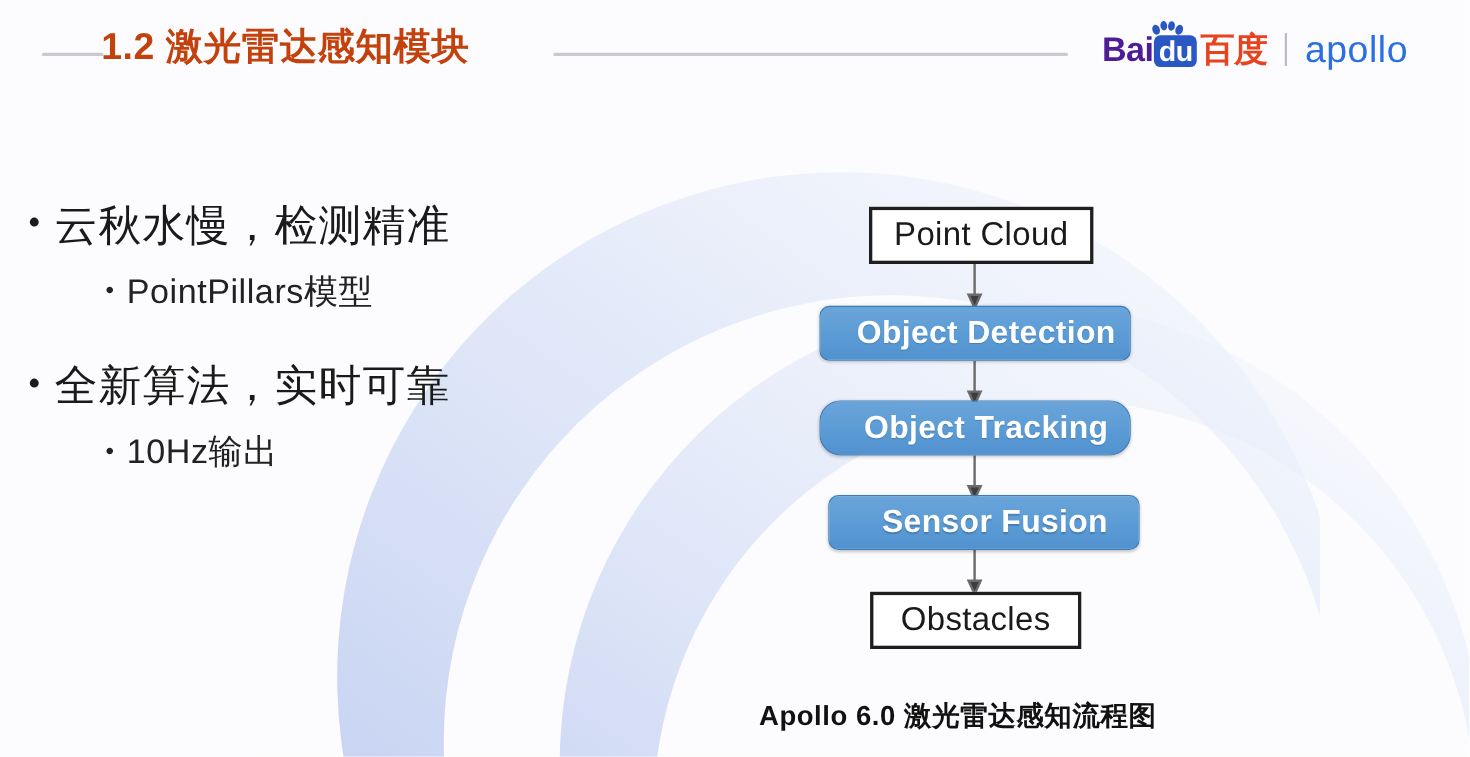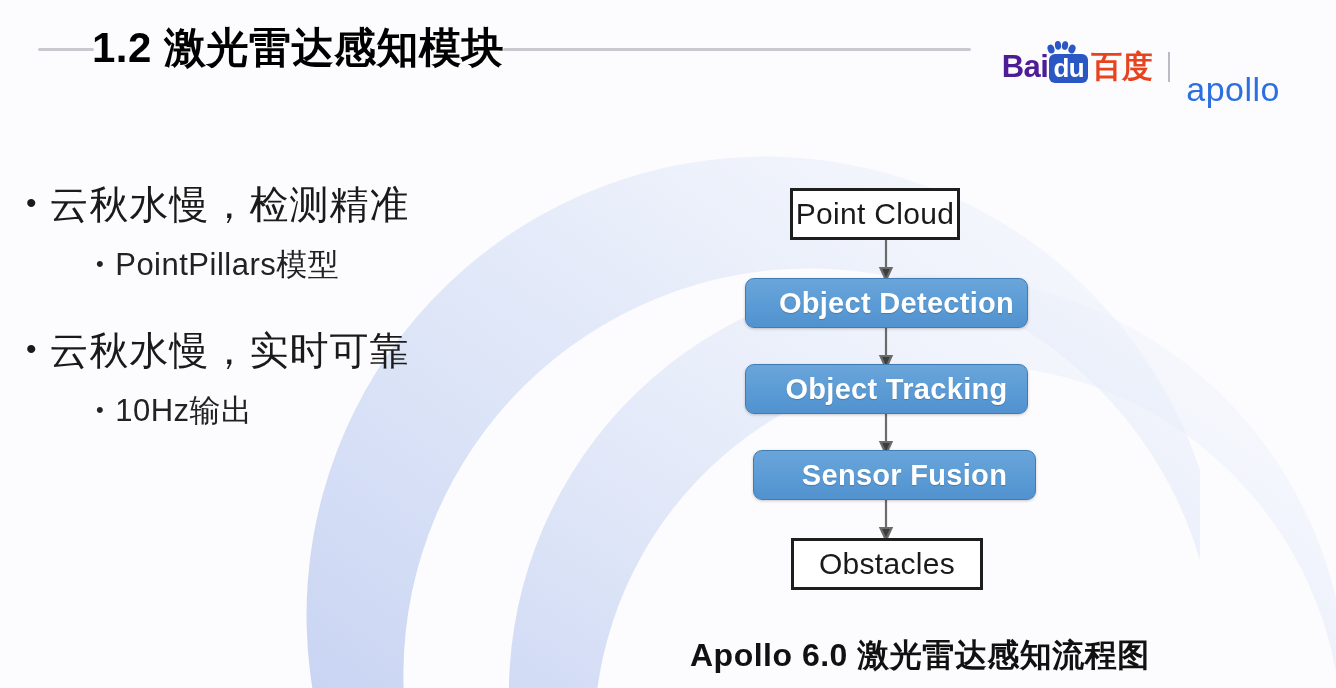--- a/index.html
+++ b/index.html
@@ -35,23 +35,23 @@
     top: 48px;
     z-index: 2;
   }
   .rule-left  { left: 38px;  width: 56px; }
   .rule-right { left: 503px; width: 468px; }
 
   .slide-title {
     position: absolute;
     left: 92px;
     top: 20px;
-    font-size: 42px;
+    font-size: 34px;
     font-weight: 700;
-    color: #000000;
+    color: #c2410c;
     letter-spacing: 0.5px;
     white-space: nowrap;
     z-index: 3;
     text-shadow: 0 1px 0 rgba(255,255,255,0.6);
   }
 
   
   .brand {
     position: absolute;
     right: 56px;
@@ -95,21 +95,20 @@
   }
   .apollo-logo {
     color: #2c6fe0;
     font-size: 34px;
     font-weight: 400;
     letter-spacing: 0.5px;
     line-height: 1;
     display: flex;
     align-items: center;
     gap: 2px;
-    margin-top: 44px;
   }
 
   
   .bullets {
     position: absolute;
     left: 26px;
     top: 178px;
     width: 520px;
     z-index: 3;
   }
@@ -187,21 +186,21 @@
     top: 0;
     width: 400px;
     height: 500px;
     overflow: visible;
   }
 
   .caption {
     position: absolute;
     left: 690px;
     top: 634px;
-    font-size: 32px;
+    font-size: 25px;
     font-weight: 700;
     color: #111111;
     letter-spacing: 0.5px;
     white-space: nowrap;
     z-index: 3;
   }
 
   .watermark {
     position: absolute;
     right: 14px;
@@ -271,21 +270,21 @@
         <span>云秋水慢，检测精准</span>
       </div>
       <div class="bullet-l2">
         <span class="dot">•</span>
         <span>PointPillars模型</span>
       </div>
     </div>
     <div class="bullet-group">
       <div class="bullet-l1">
         <span class="dot">•</span>
-        <span>云秋水慢，实时可靠</span>
+        <span>全新算法，实时可靠</span>
       </div>
       <div class="bullet-l2">
         <span class="dot">•</span>
         <span>10Hz输出</span>
       </div>
     </div>
   </div>
 
   <div class="flow">
 
@@ -295,29 +294,29 @@
         <polygon points="196,100 190.5,88 201.5,88"></polygon>
         <line x1="196" y1="148" x2="196" y2="178"></line>
         <polygon points="196,188 190.5,176 201.5,176"></polygon>
         <line x1="196" y1="234" x2="196" y2="264"></line>
         <polygon points="196,274 190.5,262 201.5,262"></polygon>
         <line x1="196" y1="320" x2="196" y2="350"></line>
         <polygon points="196,360 190.5,348 201.5,348"></polygon>
       </g>
     </svg>
 
-    <div class="node node-plain" style="left:100px; top:8px; width:170px; height:52px;">
+    <div class="node node-plain" style="left:100px; top:8px; width:204px; height:52px;">
       <span>Point Cloud</span>
     </div>
 
     <div class="node node-blue" style="left:55px; top:98px; width:283px; height:50px;">
       <span>Object Detection</span>
     </div>
 
-    <div class="node node-blue" style="left:55px; top:184px; width:283px; height:50px;">
+    <div class="node node-blue" style="left:55px; top:184px; width:283px; height:50px;border-radius:19px;">
       <span>Object Tracking</span>
     </div>
 
     <div class="node node-blue" style="left:63px; top:270px; width:283px; height:50px;">
       <span>Sensor Fusion</span>
     </div>
 
     <div class="node node-plain" style="left:101px; top:358px; width:192px; height:52px;">
       <span>Obstacles</span>
     </div>

